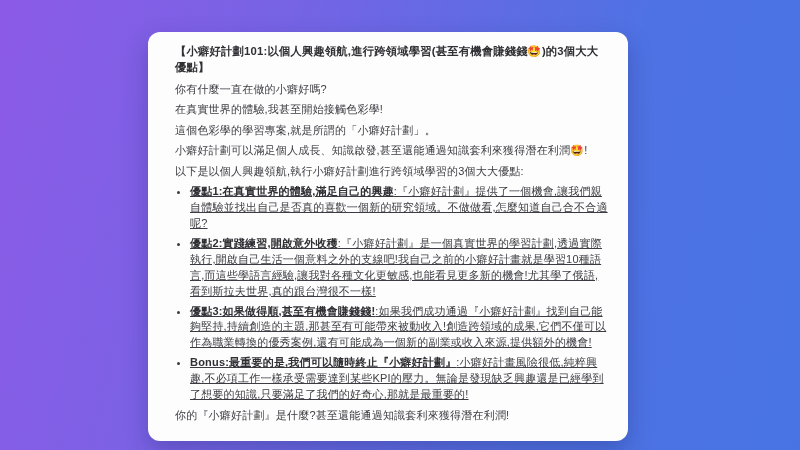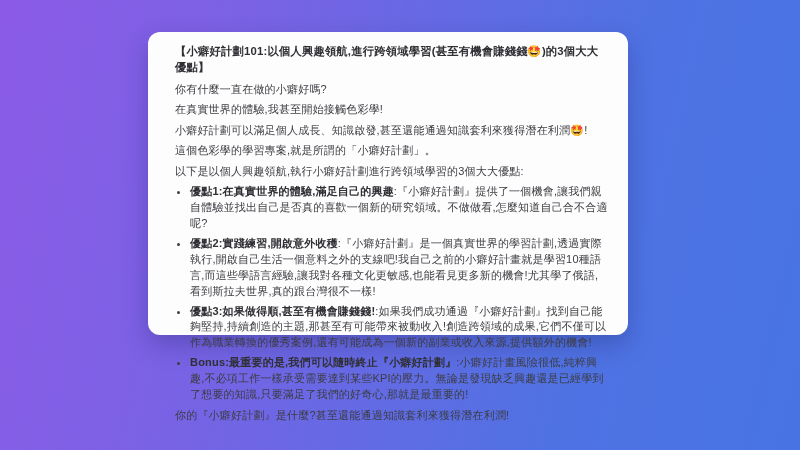--- a/index.html
+++ b/index.html
@@ -11,21 +11,21 @@
   .bg {
     position: absolute;
     inset: 0;
     background: linear-gradient(103deg, #8b5ae6 0%, #7a62e5 28%, #4f72e3 72%, #4874e3 100%);
   }
   .card {
     position: absolute;
     left: 148px;
     top: 32px;
     width: 480px;
-    height: 303px;
+    height: 409px;
     background: #fdfdfd;
     border-radius: 12px;
     box-shadow: 0 10px 24px rgba(25, 28, 90, 0.28);
     padding: 11px 19px 11px 27px;
     color: #3c3c42;
     font-size: 11px;
     line-height: 1.45;
     letter-spacing: 0.2px;
   }
   .title {
@@ -36,37 +36,38 @@
   }
   .para { margin-bottom: 4.5px; }
   ul.benefits {
     list-style: disc;
     padding-left: 14px;
     margin: 2px 0 3px 0;
   }
   ul.benefits li {
     margin-bottom: 4px;
     padding-left: 1px;
+    text-decoration: underline;
   }
   ul.benefits li::marker { font-size: 9px; color: #3c3c42; }
   .lead { font-weight: bold; color: #2f2f34; }
   .closing { margin-top: 5px; }
 </style>
 </head>
 <body>
 
 <div class="bg"></div>
 
 <div class="card">
   <div class="title">【小癖好計劃101:以個人興趣領航,進行跨領域學習(甚至有機會賺錢錢🤩)的3個大大優點】</div>
 
   <div class="para">你有什麼一直在做的小癖好嗎?</div>
   <div class="para">在真實世界的體驗,我甚至開始接觸色彩學!</div>
+  <div class="para">這個色彩學的學習專案,就是所謂的「小癖好計劃」。</div>
   <div class="para">小癖好計劃可以滿足個人成長、知識啟發,甚至還能通過知識套利來獲得潛在利潤🤩!</div>
-  <div class="para">這個色彩學的學習專案,就是所謂的「小癖好計劃」。</div>
   <div class="para">以下是以個人興趣領航,執行小癖好計劃進行跨領域學習的3個大大優點:</div>
 
   <ul class="benefits">
     <li><span class="lead">優點1:在真實世界的體驗,滿足自己的興趣</span><span>:『小癖好計劃』提供了一個機會,讓我們親自體驗並找出自己是否真的喜歡一個新的研究領域。不做做看,怎麼知道自己合不合適呢?</span></li>
     <li><span class="lead">優點2:實踐練習,開啟意外收穫</span><span>:『小癖好計劃』是一個真實世界的學習計劃,透過實際執行,開啟自己生活一個意料之外的支線吧!我自己之前的小癖好計畫就是學習10種語言,而這些學語言經驗,讓我對各種文化更敏感,也能看見更多新的機會!尤其學了俄語,看到斯拉夫世界,真的跟台灣很不一樣!</span></li>
     <li><span class="lead">優點3:如果做得順,甚至有機會賺錢錢!</span><span>:如果我們成功通過『小癖好計劃』找到自己能夠堅持,持續創造的主題,那甚至有可能帶來被動收入!創造跨領域的成果,它們不僅可以作為職業轉換的優秀案例,還有可能成為一個新的副業或收入來源,提供額外的機會!</span></li>
     <li><span class="lead">Bonus:最重要的是,我們可以隨時終止『小癖好計劃』</span><span>:小癖好計畫風險很低,純粹興趣,不必項工作一樣承受需要達到某些KPI的壓力。無論是發現缺乏興趣還是已經學到了想要的知識,只要滿足了我們的好奇心,那就是最重要的!</span></li>
   </ul>
 
   <div class="closing">你的『小癖好計劃』是什麼?甚至還能通過知識套利來獲得潛在利潤!</div>

